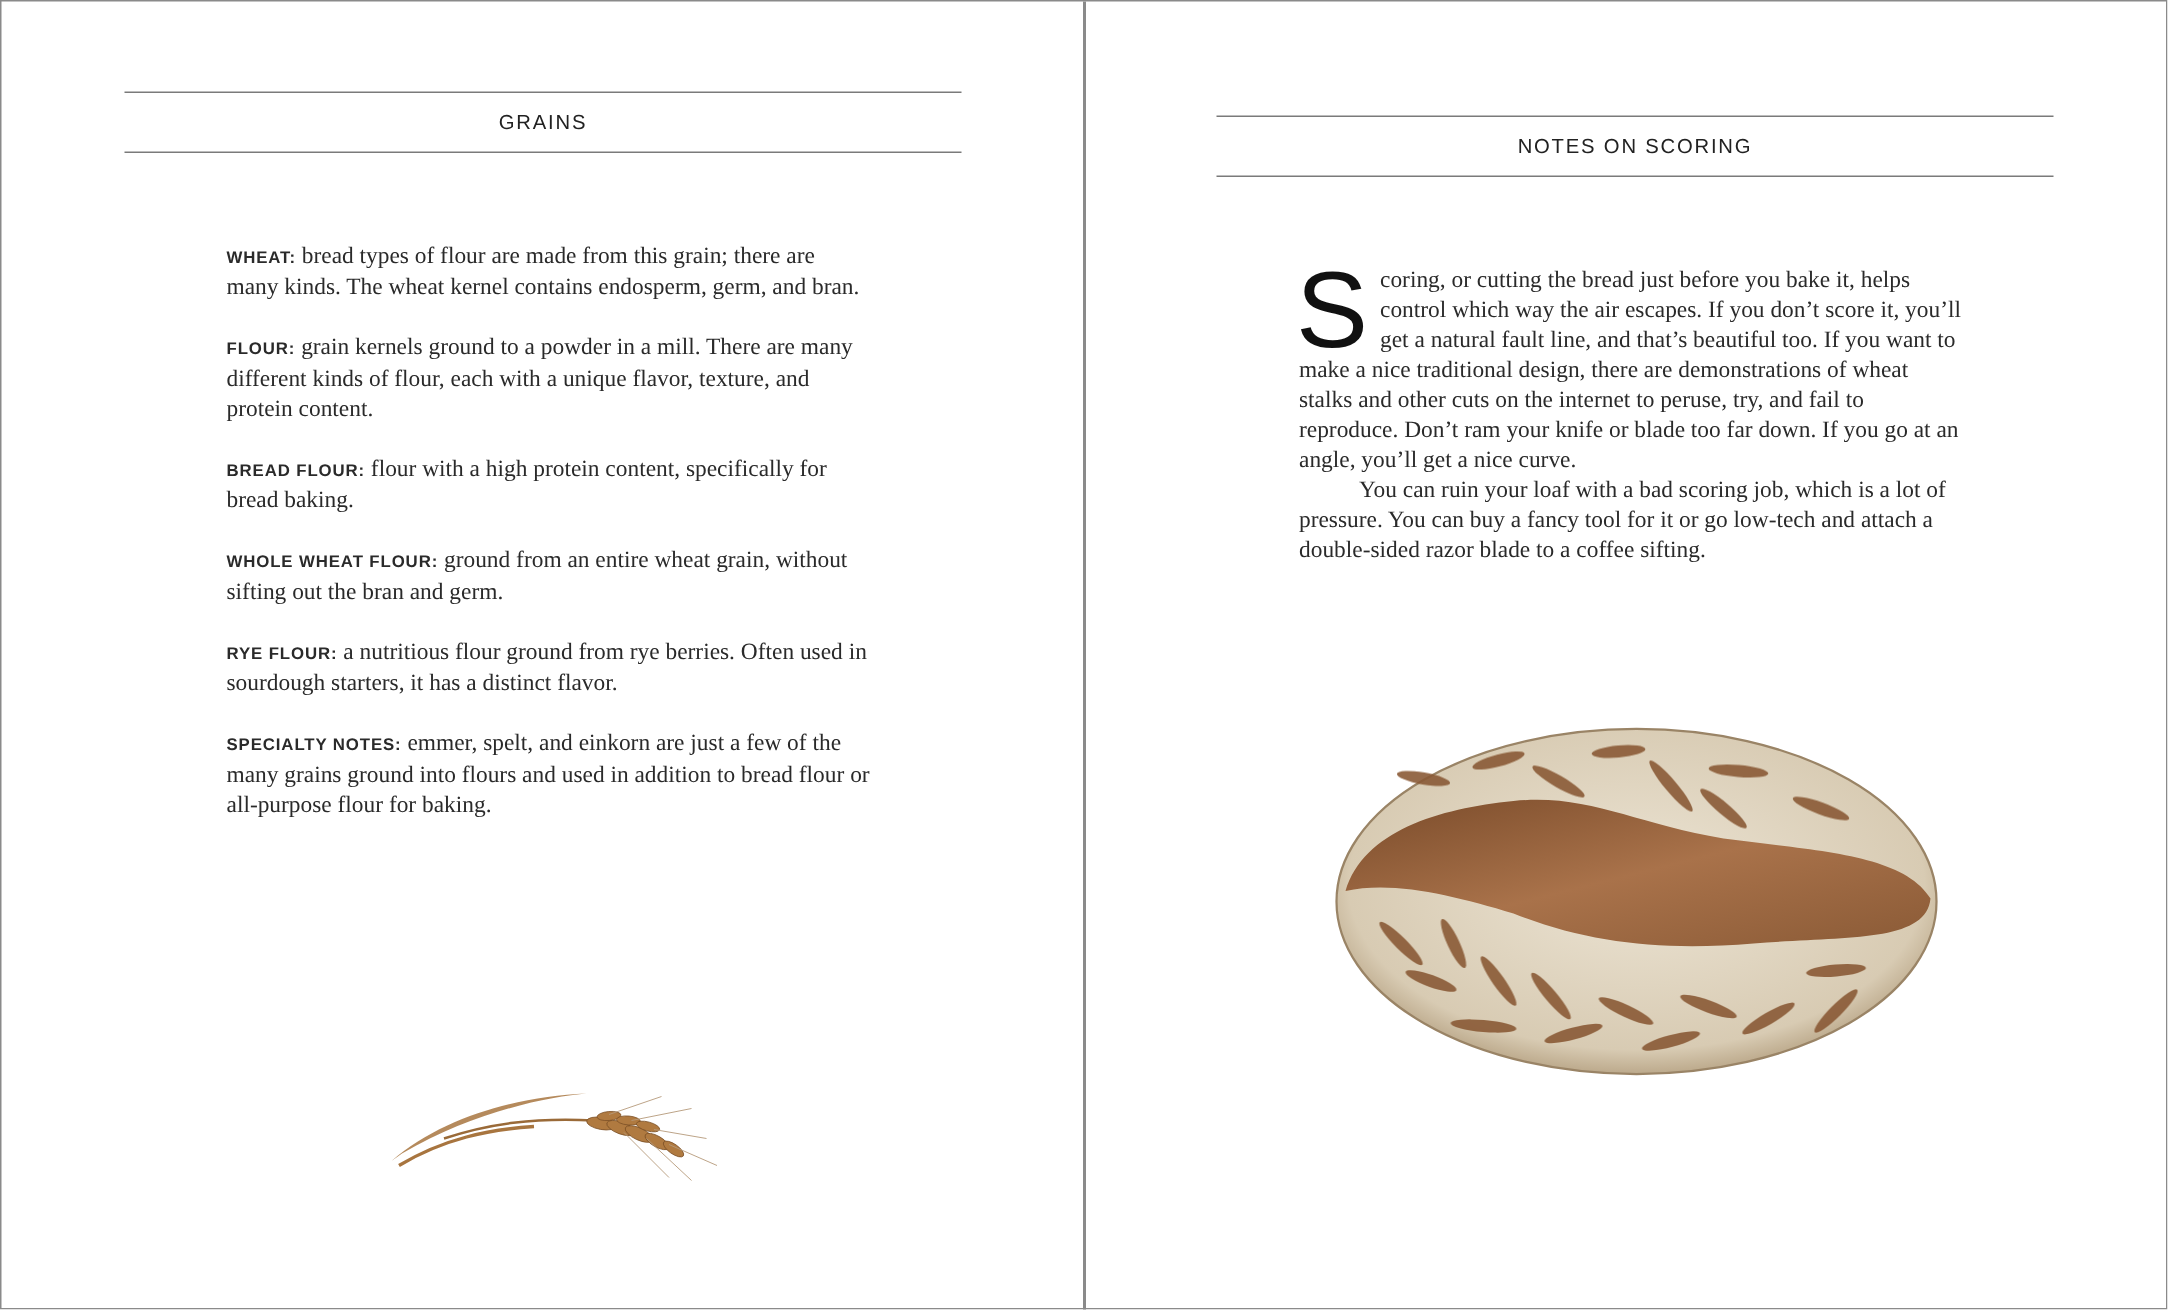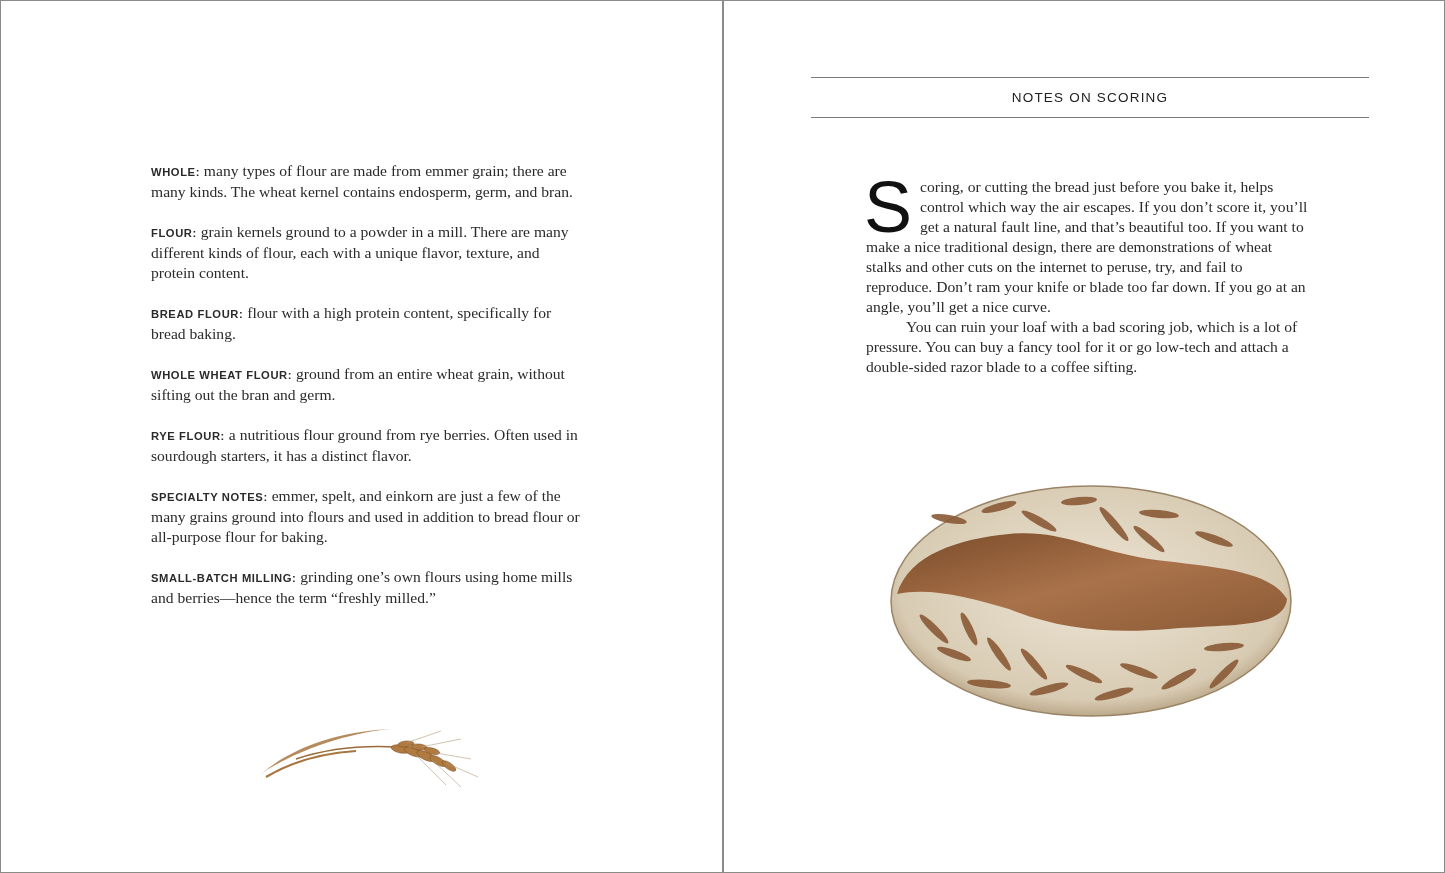--- a/index.html
+++ b/index.html
@@ -47,29 +47,31 @@
     .wheat-ill { position: absolute; left: 255px; top: 718px; width: 230px; height: 75px; }
     .bread-ill { position: absolute; left: 160px; top: 462px; width: 405px; height: 240px; }
   </style>
 </head>
 <body>
 
 <div class="spread">
   <div class="gutter"></div>
 
   <div class="page left">
+    <div class="running-head">
+      <span>GRAINS</span>
+    </div>
 
     <div class="glossary">
-      <p class="entry"><span class="term">WHOLE:</span><span> many types of flour are made from emmer grain; there are many kinds. The wheat kernel contains endosperm, germ, and bran.</span></p>
+      <p class="entry"><span class="term">WHEAT:</span><span> bread types of flour are made from this grain; there are many kinds. The wheat kernel contains endosperm, germ, and bran.</span></p>
       <p class="entry"><span class="term">FLOUR:</span><span> grain kernels ground to a powder in a mill. There are many different kinds of flour, each with a unique flavor, texture, and protein content.</span></p>
       <p class="entry"><span class="term">BREAD FLOUR:</span><span> flour with a high protein content, specifically for bread baking.</span></p>
       <p class="entry"><span class="term">WHOLE WHEAT FLOUR:</span><span> ground from an entire wheat grain, without sifting out the bran and germ.</span></p>
       <p class="entry"><span class="term">RYE FLOUR:</span><span> a nutritious flour ground from rye berries. Often used in sourdough starters, it has a distinct flavor.</span></p>
       <p class="entry"><span class="term">SPECIALTY NOTES:</span><span> emmer, spelt, and einkorn are just a few of the many grains ground into flours and used in addition to bread flour or all-purpose flour for baking.</span></p>
-      <p class="entry"><span class="term">SMALL-BATCH MILLING:</span><span> grinding one’s own flours using home mills and berries—hence the term “freshly milled.”</span></p>
     </div>
 
     <svg class="wheat-ill" viewBox="0 0 230 75">
       <path d="M5 55 C 40 25, 90 12, 135 10 C 110 12, 60 22, 12 50 Z" fill="#a8753f" opacity="0.85"></path>
       <path d="M10 58 C 40 40, 70 34, 100 32" stroke="#a8753f" stroke-width="2.2" fill="none"></path>
       <path d="M40 40 C 70 30, 100 26, 140 28" stroke="#9a6a38" stroke-width="1.6" fill="none"></path>
       <g fill="#b07a40" stroke="#7a4f25" stroke-width="0.5">
         <ellipse cx="145" cy="30" rx="10" ry="4" transform="rotate(10 145 30)"></ellipse>
         <ellipse cx="158" cy="33" rx="10" ry="4" transform="rotate(20 158 33)"></ellipse>
         <ellipse cx="170" cy="37" rx="10" ry="4" transform="rotate(25 170 37)"></ellipse>

